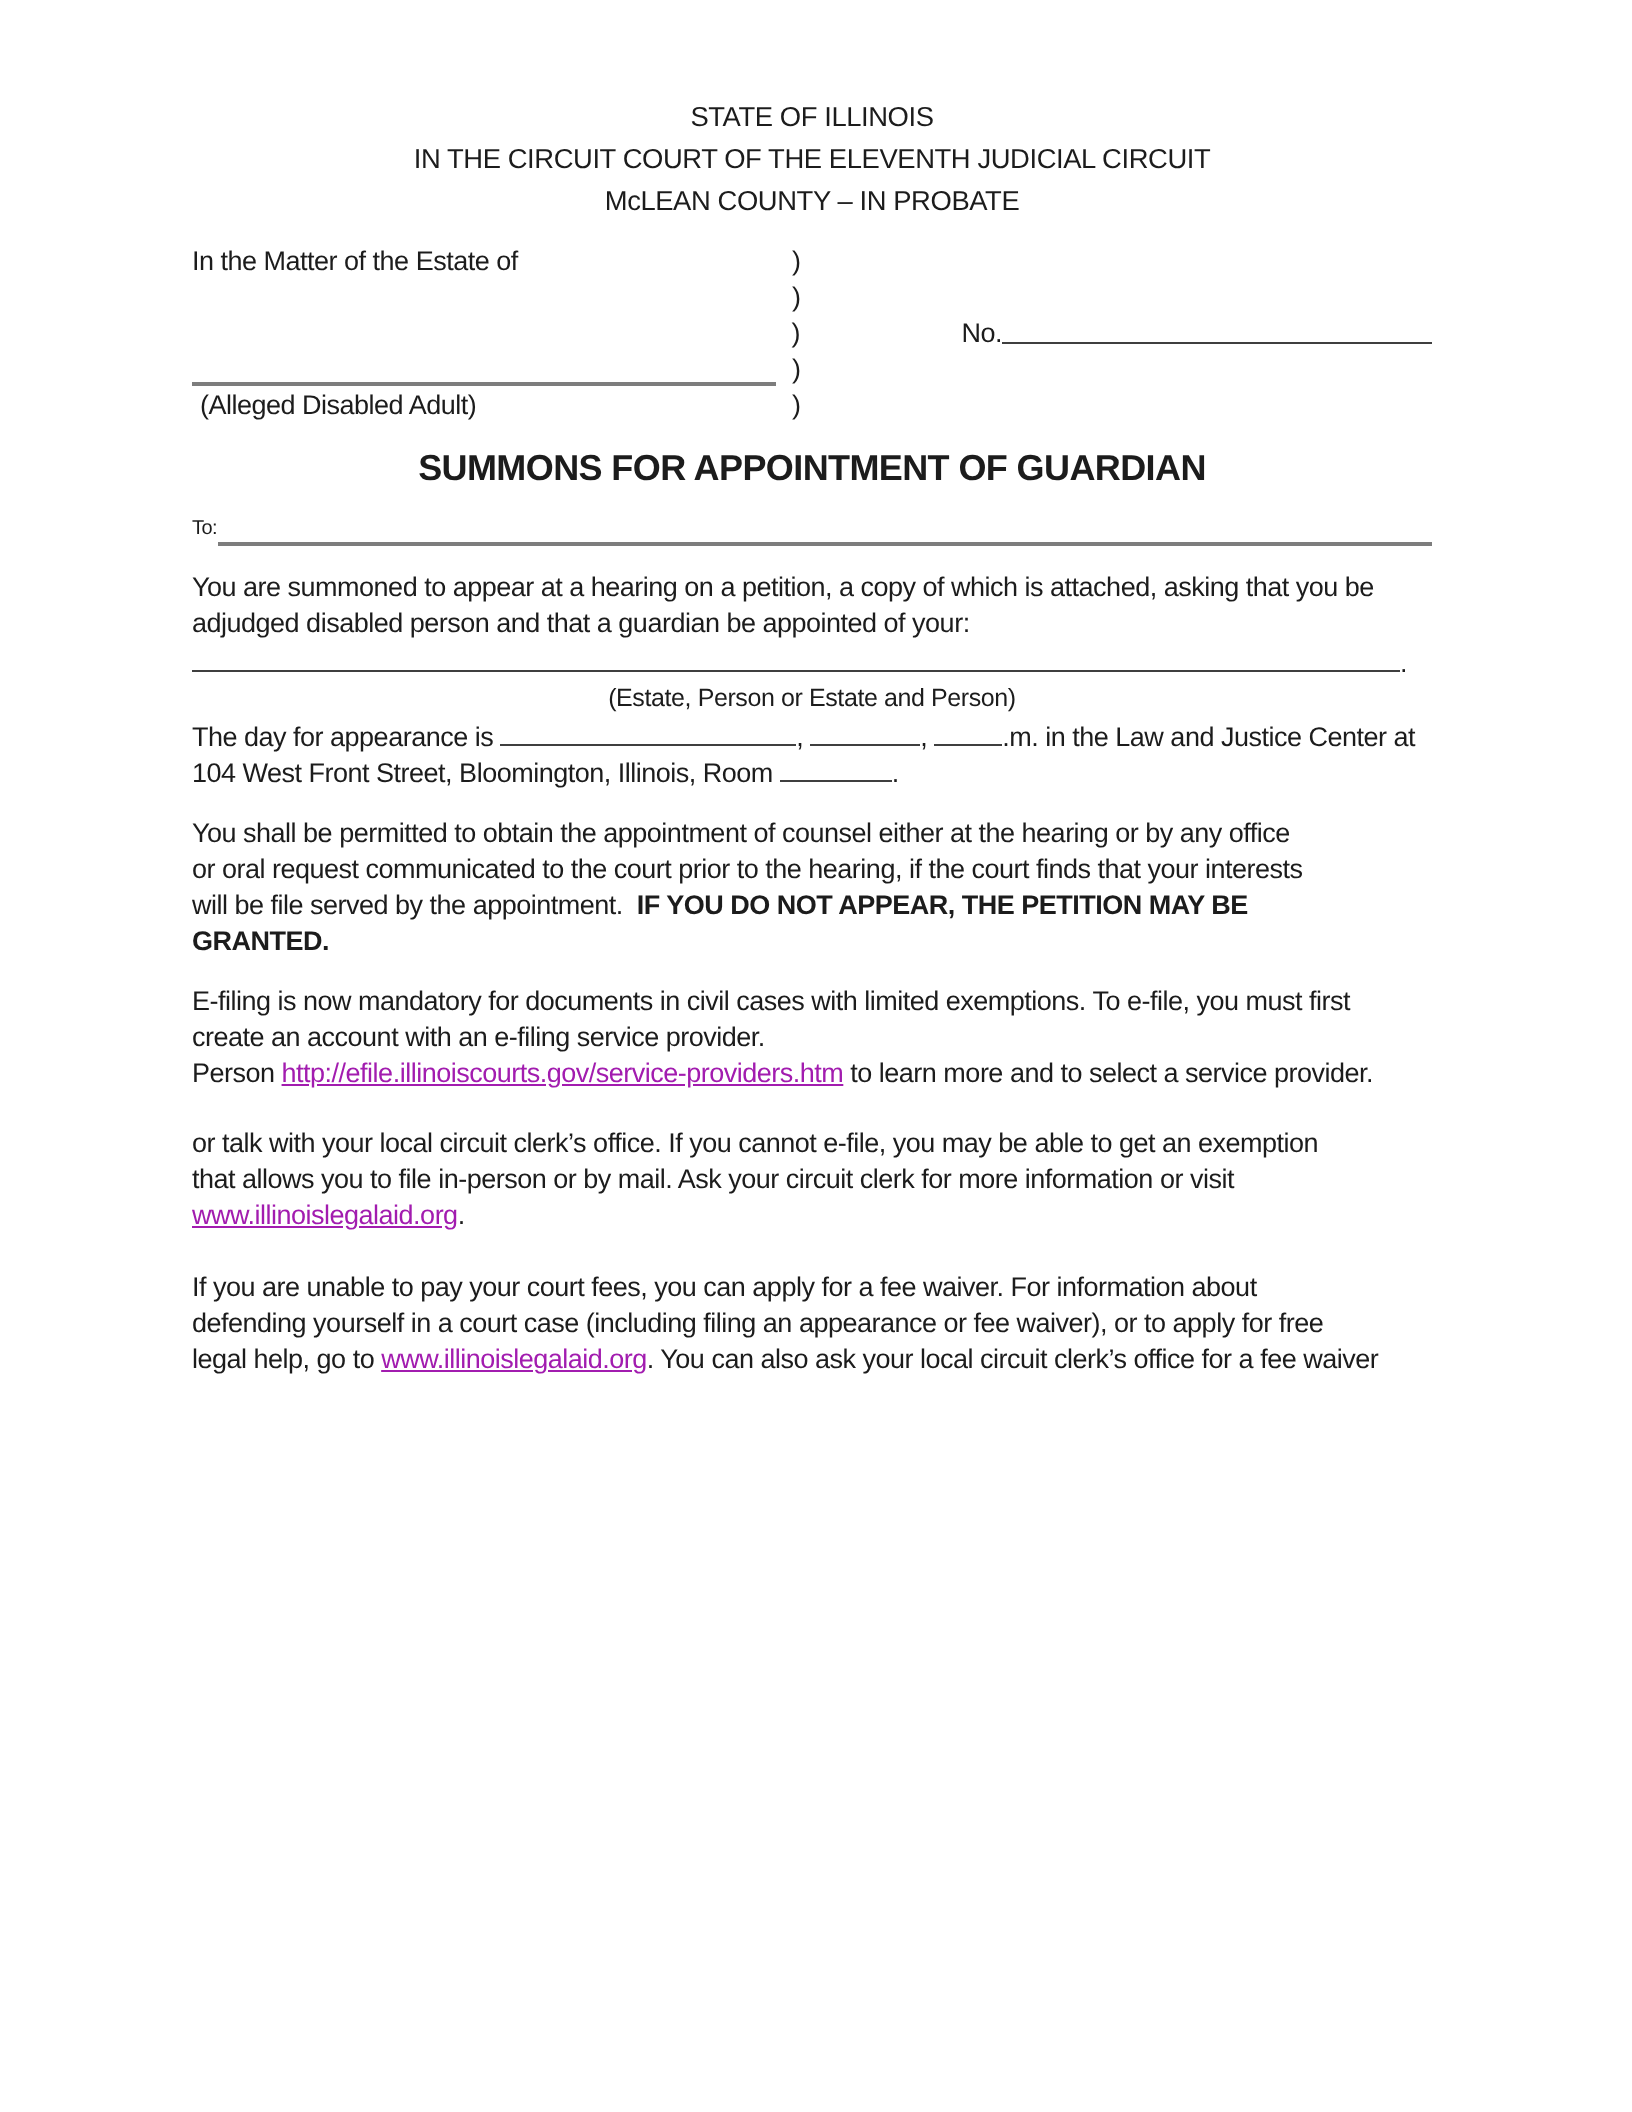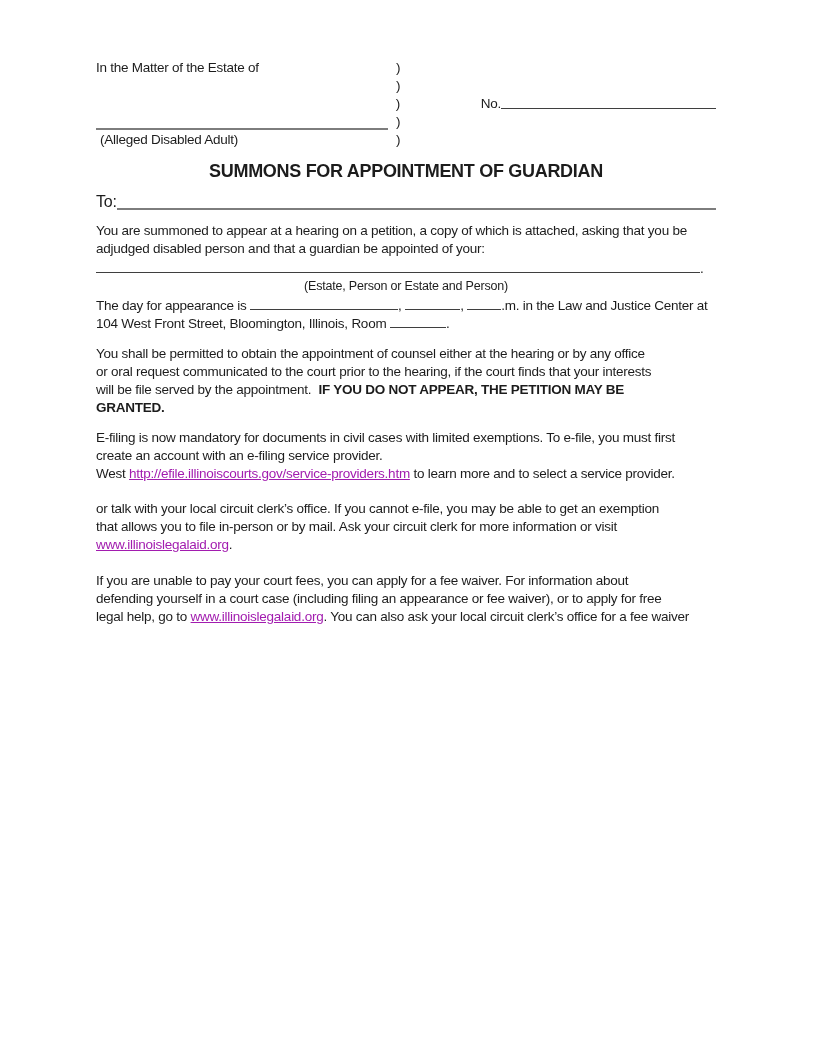--- a/index.html
+++ b/index.html
@@ -38,21 +38,21 @@
   }
   .doc-title {
     margin-top: 10px;
     font-size: 18px;
     font-weight: bold;
     line-height: 24px;
     text-align: center;
     letter-spacing: -0.3px;
     white-space: pre;
   }
-  .to-row { margin-top: 10px; display: flex; height: 18px; font-size: 16px; line-height: 18px; letter-spacing: -0.25px; }
+  .to-row { margin-top: 10px; display: flex; height: 18px; font-size: 10px; line-height: 18px; letter-spacing: -0.25px; }
   .to-fill { flex: 1; height: 15px; border-bottom: 2px solid #7d7d7d; }
   .line {
     font-size: 13.5px;
     line-height: 18px;
     letter-spacing: -0.25px;
     white-space: pre;
     height: 18px;
   }
   .para { margin-top: 0; }
   .mt-p1   { margin-top: 11px; }
@@ -71,20 +71,25 @@
     white-space: pre;
   }
   .b { font-weight: bold; }
   a.link { color: #a21caf; text-decoration: underline; cursor: pointer; }
 </style>
 </head>
 <body>
 
 <div class="content">
 
+  <div>
+    <div class="hdr-line">STATE OF ILLINOIS</div>
+    <div class="hdr-line">IN THE CIRCUIT COURT OF THE ELEVENTH JUDICIAL CIRCUIT</div>
+    <div class="hdr-line">McLEAN COUNTY – IN PROBATE</div>
+  </div>
 
   <div class="caption">
     <div class="cap-row">
         <div class="cap-left">In the Matter of the Estate of</div>
         <div class="cap-paren">)</div>
         <div class="cap-right"></div>
       </div>
     <div class="cap-row">
         <div class="cap-left"></div>
         <div class="cap-paren">)</div>
@@ -129,21 +134,21 @@
   <div class="para mt-counsel">
     <div class="line">You shall be permitted to obtain the appointment of counsel either at the hearing or by any office</div>
     <div class="line">or oral request communicated to the court prior to the hearing, if the court finds that your interests</div>
     <div class="line"><span>will be file served by the appointment.  </span><span class="b">IF YOU DO NOT APPEAR, THE PETITION MAY BE</span></div>
     <div class="line b">GRANTED.</div>
   </div>
 
   <div class="para mt-efile">
     <div class="line">E-filing is now mandatory for documents in civil cases with limited exemptions. To e-file, you must first</div>
     <div class="line">create an account with an e-filing service provider.</div>
-    <div class="line"><span>West </span><a class="link">http://efile.illinoiscourts.gov/service-providers.htm</a><span> to learn more and to select a service provider.</span></div>
+    <div class="line"><span>Person </span><a class="link">http://efile.illinoiscourts.gov/service-providers.htm</a><span> to learn more and to select a service provider.</span></div>
   </div>
 
   <div class="para mt-help">
     <div class="line">or talk with your local circuit clerk’s office. If you cannot e-file, you may be able to get an exemption</div>
     <div class="line">that allows you to file in-person or by mail. Ask your circuit clerk for more information or visit</div>
     <div class="line"><a class="link">www.illinoislegalaid.org</a><span>.</span></div>
   </div>
 
   <div class="para mt-fee">
     <div class="line">If you are unable to pay your court fees, you can apply for a fee waiver. For information about</div>

